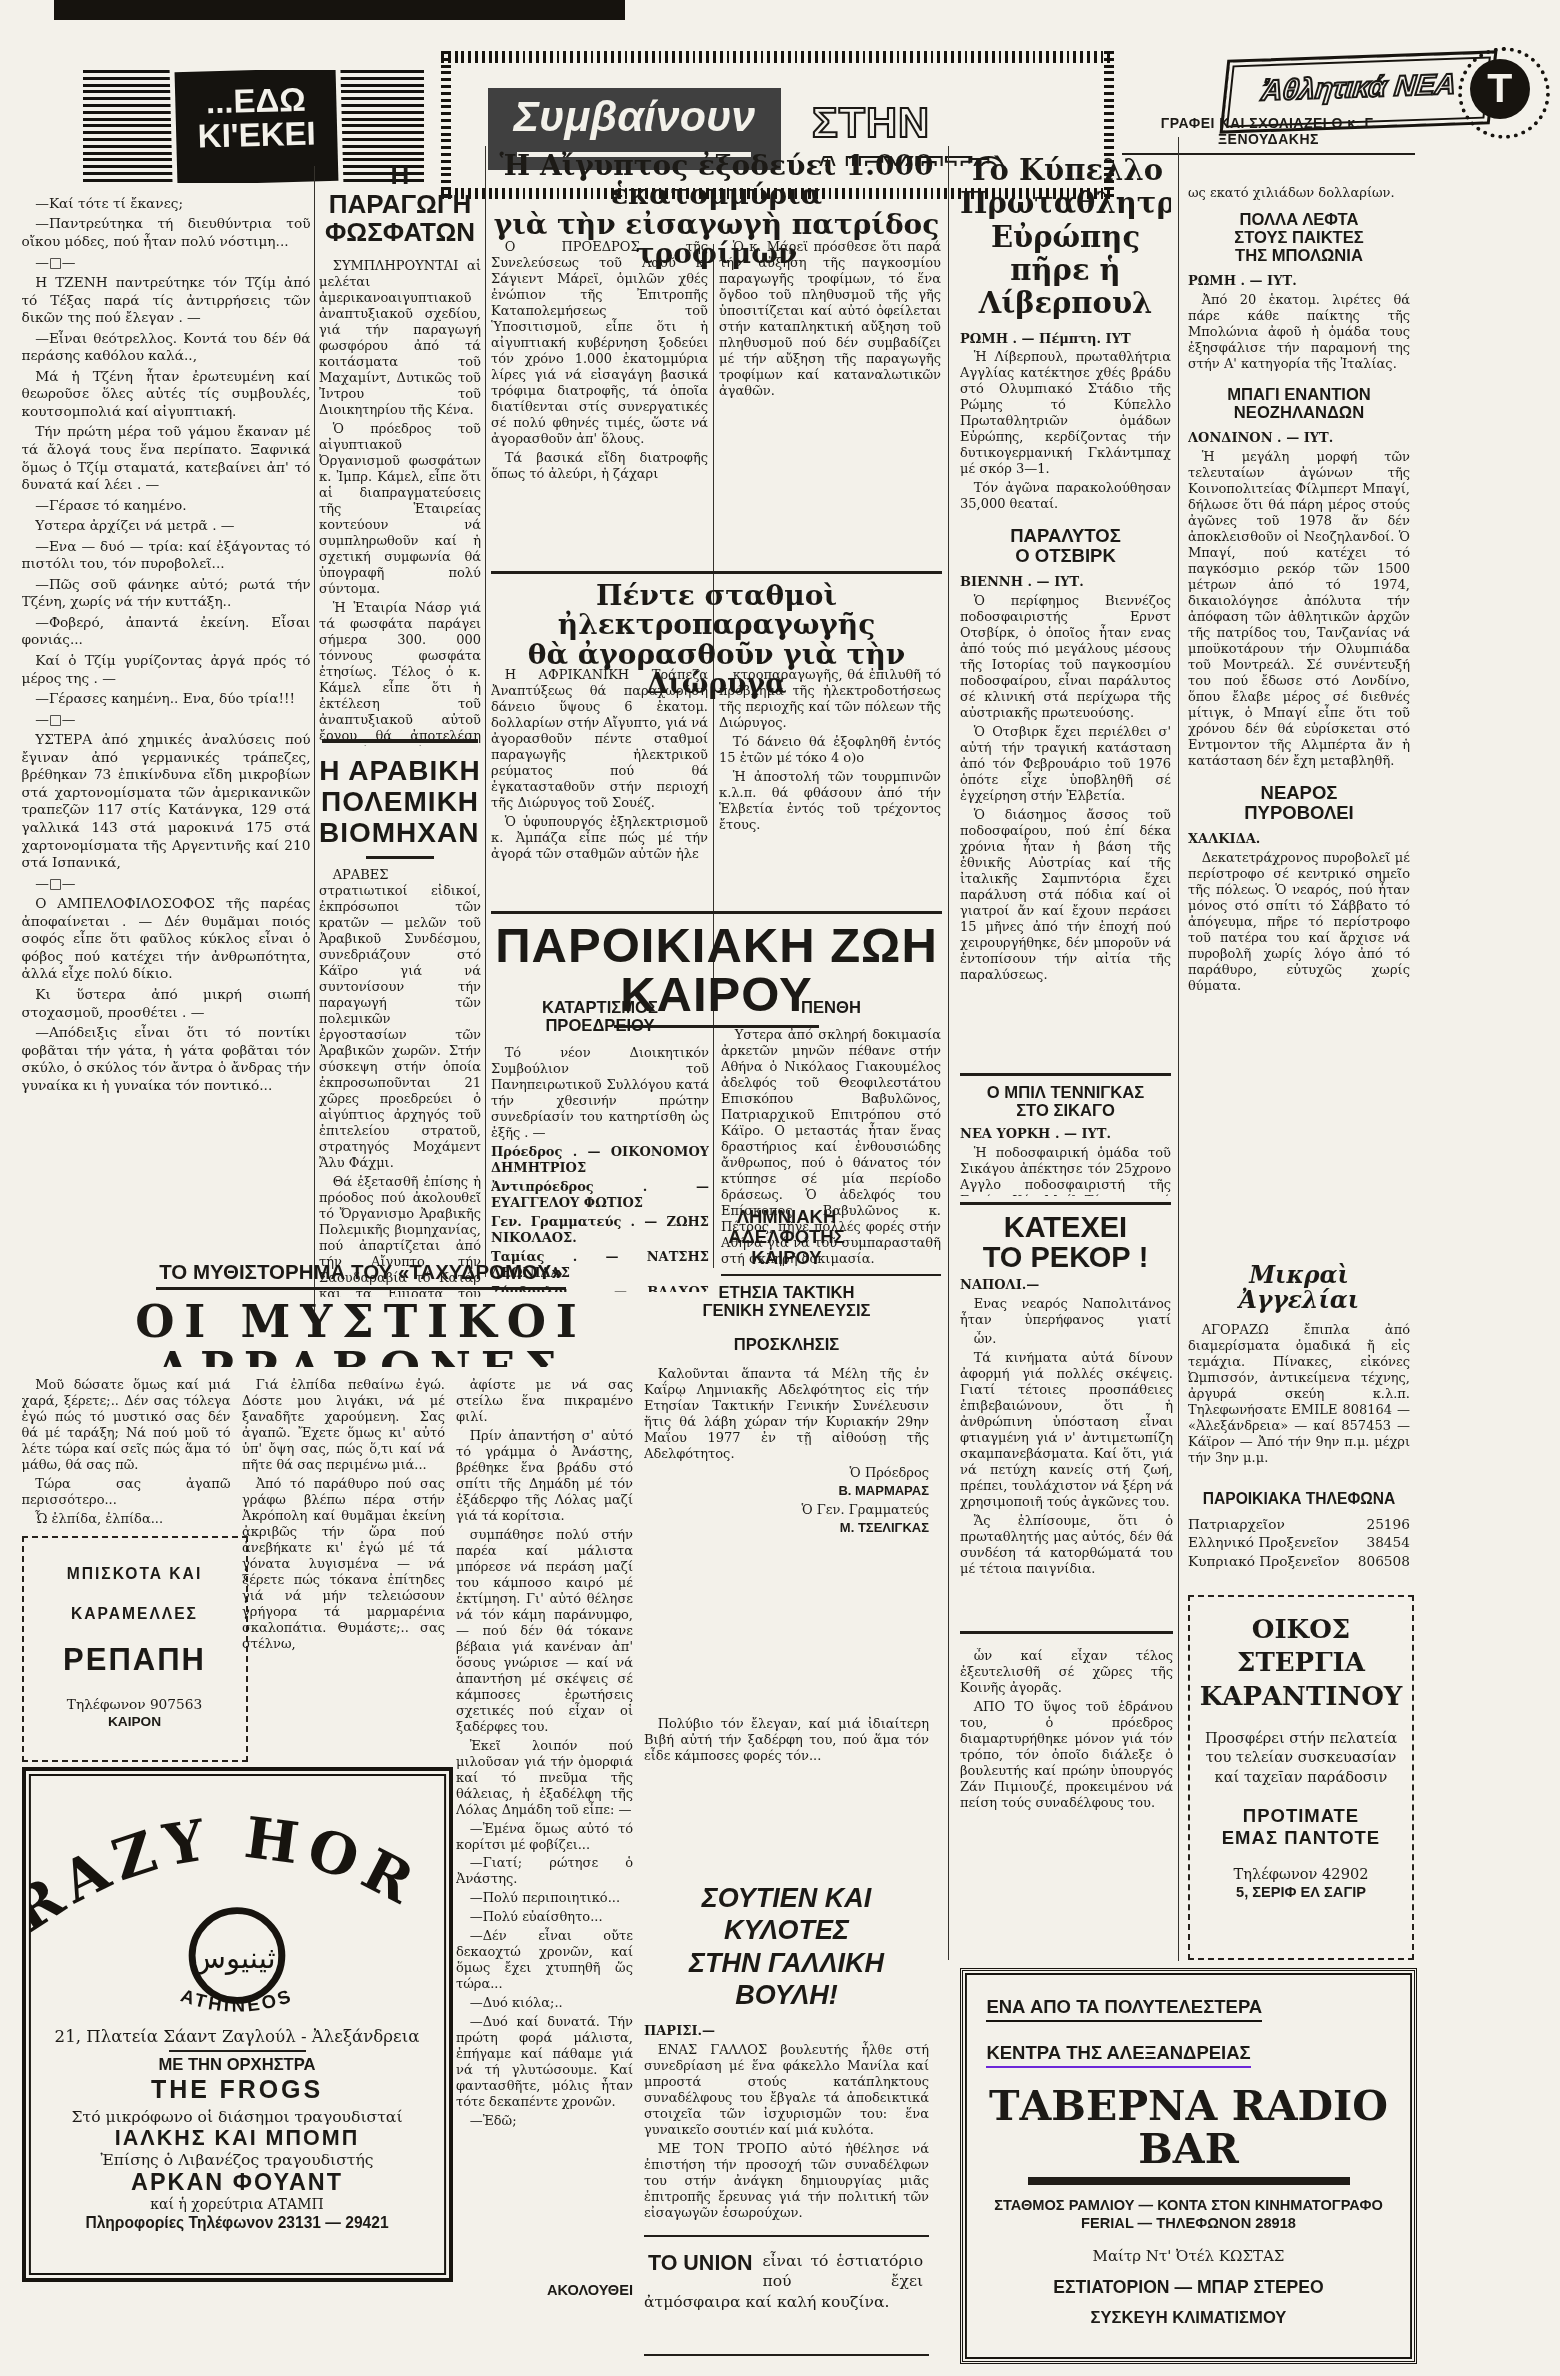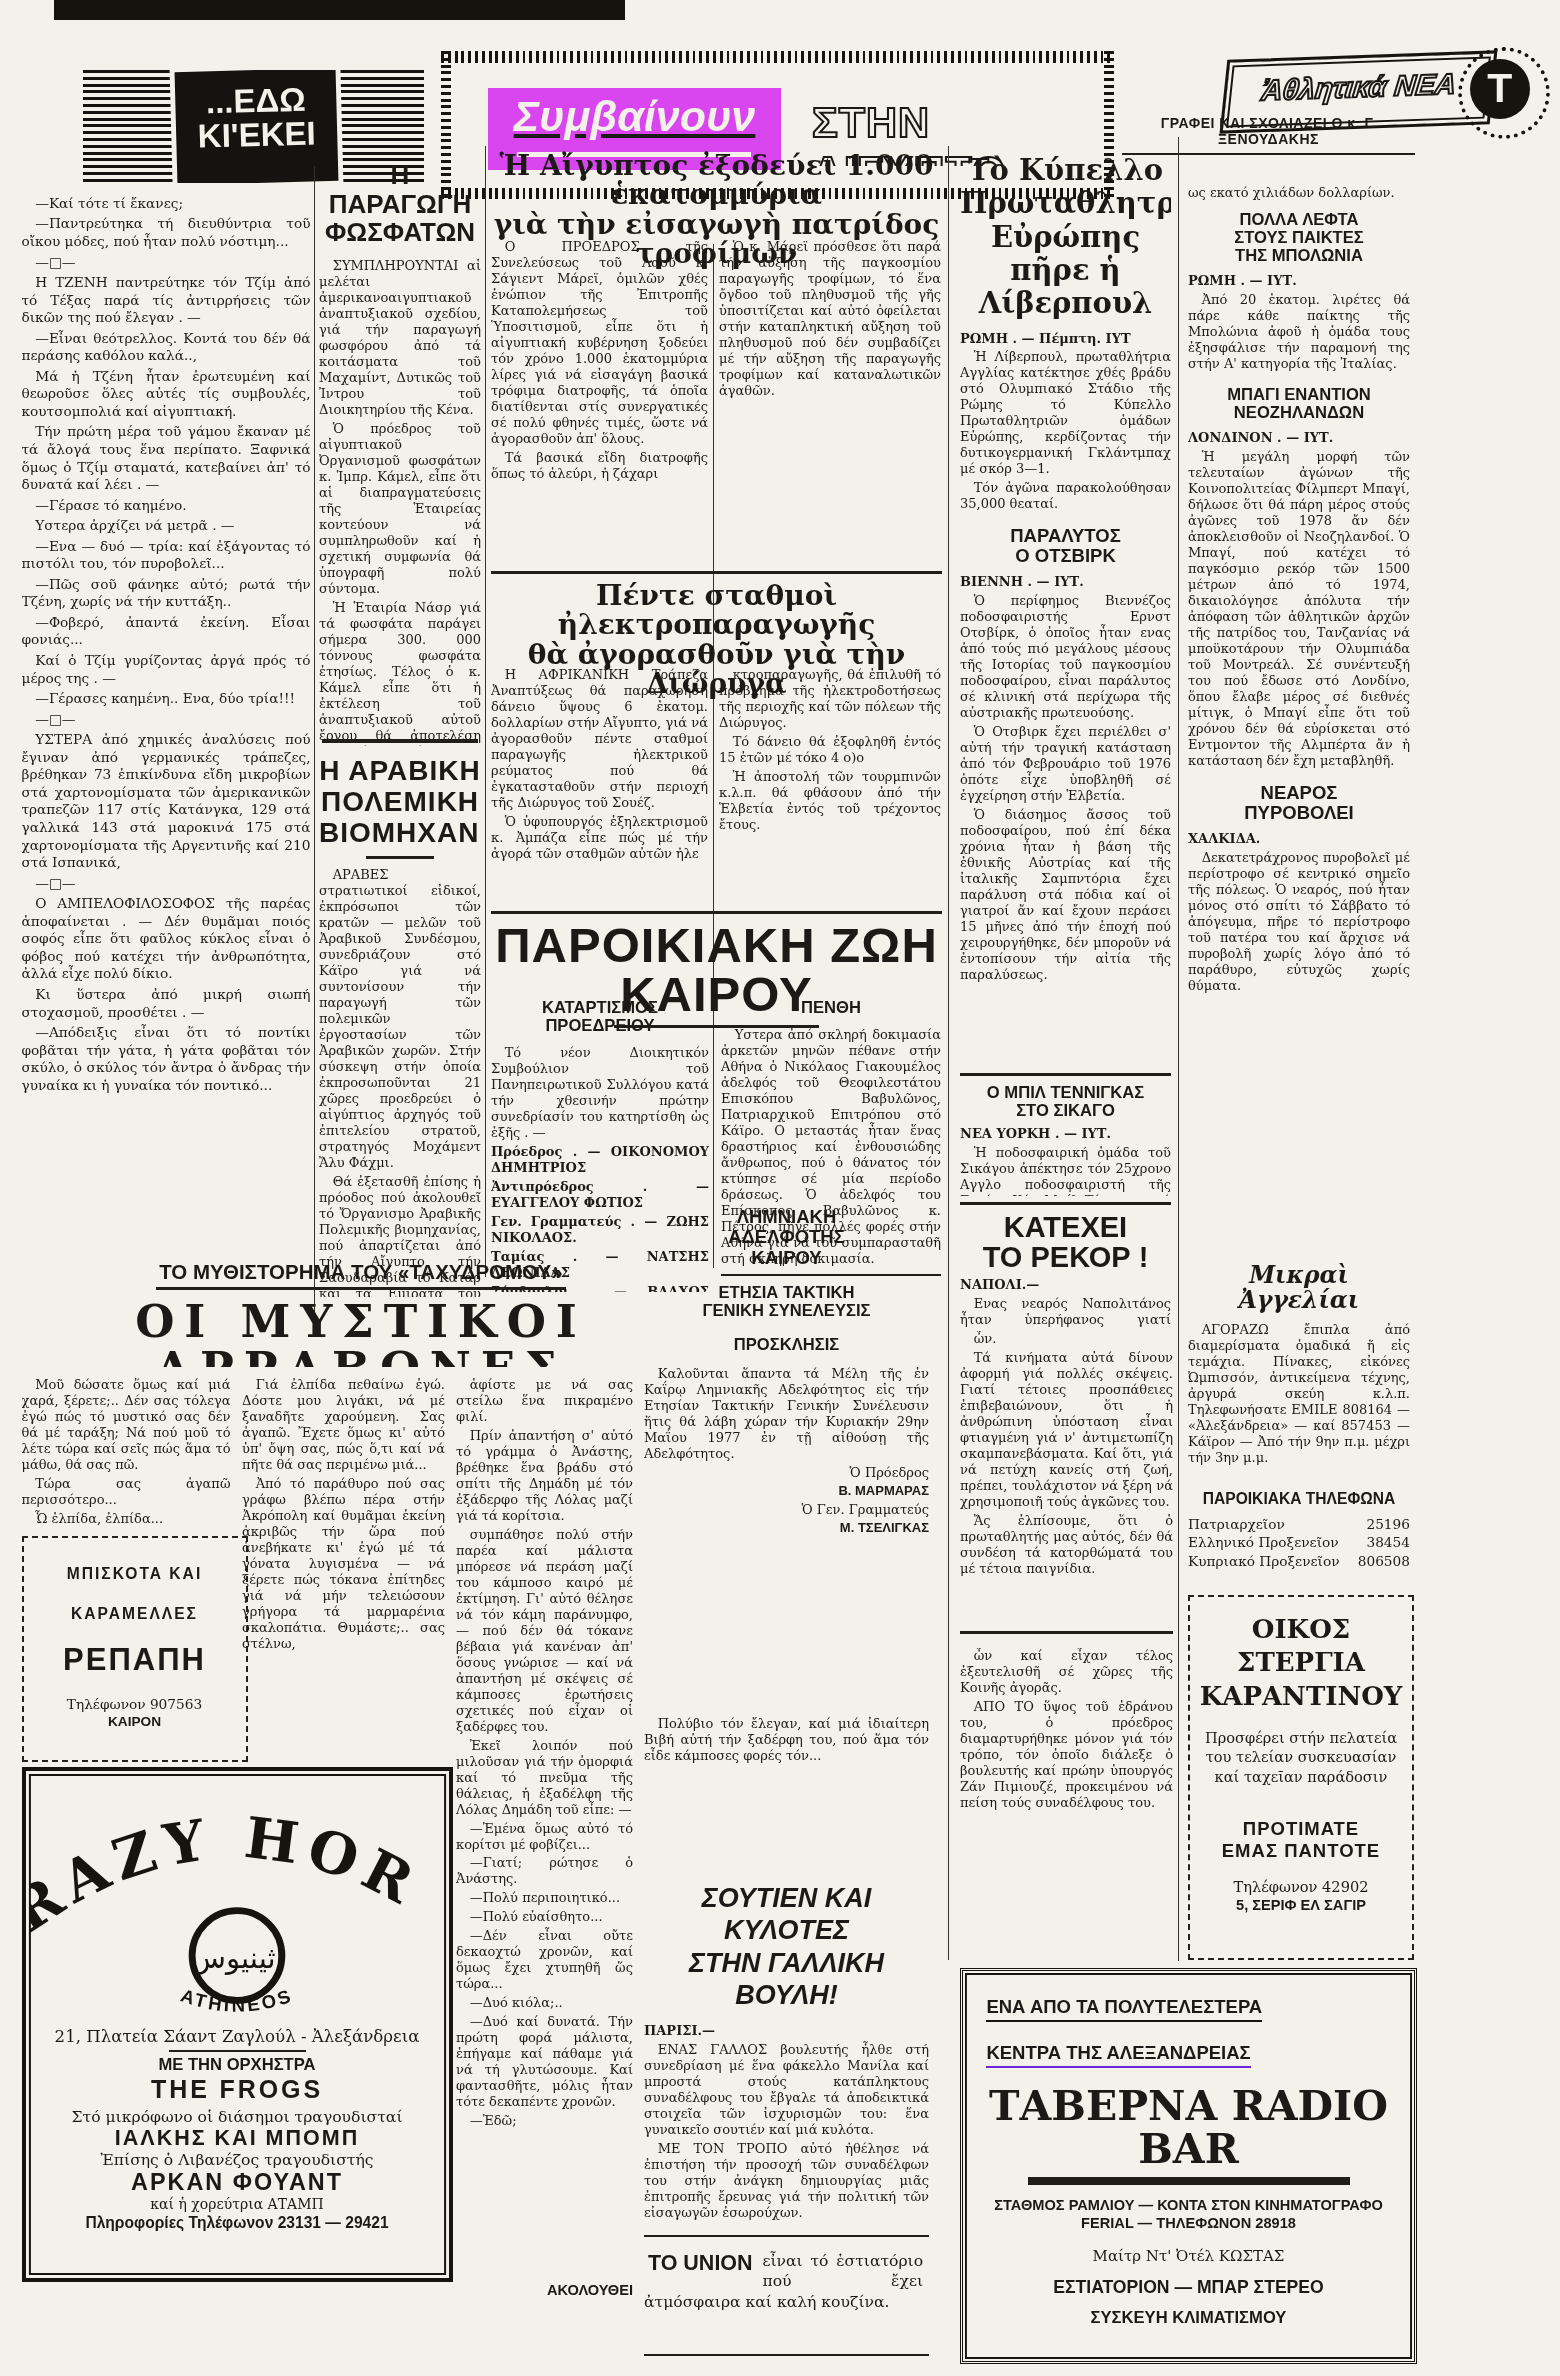--- a/index.html
+++ b/index.html
@@ -34,21 +34,21 @@
     <div class="sans" style="color:#f3f1ea;font-weight:800;font-size:33px;line-height:1.05;margin-top:13.7px;">...ΕΔΩ</div>
     <div class="sans" style="color:#f3f1ea;font-weight:800;font-size:33px;line-height:1.05;">ΚΙ'ΕΚΕΙ</div>
   </div>
 </div>
 
 <div class="abs" style="left:441px;top:51px;width:673px;height:148px;">
   <div class="abs tickh" style="left:0;top:0;width:673px;height:11.7px;"></div>
   <div class="abs tickh" style="left:0;top:137px;width:673px;height:11.7px;"></div>
   <div class="abs tickv" style="left:0;top:0;width:9.8px;height:148px;"></div>
   <div class="abs tickv" style="left:663px;top:0;width:9.8px;height:148px;"></div>
-  <div class="abs" style="left:47px;top:37px;width:293px;height:82px;background:#d946ef;text-align:center;text-decoration:underline;">
+  <div class="abs" style="left:47px;top:37px;width:293px;height:82px;background:#404040;text-align:center;">
     <div class="sans" style="color:#f3f1ea;font-weight:800;font-style:italic;font-size:43px;line-height:57px;">Συμβαίνουν</div>
     <div class="abs" style="left:29px;top:64px;width:234px;height:4.9px;background:#f3f1ea;"></div>
   </div>
   <div class="abs sans outline" style="left:371px;top:47px;width:283px;height:68px;font-size:43px;letter-spacing:1px;font-stretch:condensed;">ΣΤΗΝ ΑΙΓΥΠΤΟ</div>
 </div>
 
 <div class="abs" style="left:1224px;top:47px;width:322px;height:90px;overflow:visible;">
   <div class="abs" style="left:0;top:7.8px;width:263px;height:68px;border:3.9px solid #17140f;box-shadow:inset 0 0 0 2.9px #f3f1ea, inset 0 0 0 4.9px #17140f;transform:skewX(-8deg) rotate(-2deg);">
     <div class="sans outline" style="font-size:29px;font-style:italic;text-align:center;line-height:59px;">Ἀθλητικά ΝΕΑ</div>
   </div>
@@ -408,21 +408,21 @@
   </div>
 </div>
 
 <div class="abs adbox" style="left:1188px;top:1595px;width:222px;height:361px;text-align:center;">
   <div class="headser" style="font-size:26px;margin-top:15.6px;line-height:1.3;">
     <div>ΟΙΚΟΣ</div>
     <div>ΣΤΕΡΓΙΑ</div>
     <div>ΚΑΡΑΝΤΙΝΟΥ</div>
   </div>
   <div style="font-size:14.6px;line-height:19.5px;margin:13.7px 11.7px 0;">Προσφέρει στήν πελατεία του τελείαν συσκευασίαν καί ταχεῖαν παράδοσιν</div>
-  <div class="sans" style="font-size:18.5px;font-weight:800;margin-top:32px;letter-spacing:1px;">ΠΡΟΤΙΜΑΤΕ</div>
+  <div class="sans" style="font-size:18.5px;font-weight:800;margin-top:19px;letter-spacing:1px;">ΠΡΟΤΙΜΑΤΕ</div>
   <div class="sans" style="font-size:18.5px;font-weight:800;letter-spacing:1px;">ΕΜΑΣ ΠΑΝΤΟΤΕ</div>
   <div style="font-size:14.6px;margin-top:15.6px;">Τηλέφωνον 42902</div>
   <div class="sans" style="font-size:14.6px;font-weight:700;margin-top:2px;">5, ΣΕΡΙΦ ΕΛ ΣΑΓΙΡ</div>
 </div>
 
 <div class="abs" style="left:960px;top:1968px;width:451px;height:390px;border:3.9px double #17140f;box-shadow:inset 0 0 0 2px #f3f1ea, inset 0 0 0 3.9px #17140f;">
   <div class="sans" style="font-size:18.5px;font-weight:700;margin:25px 0 0 23.4px;border-bottom:2px solid #17140f;display:inline-block;padding-bottom:2px;">ΕΝΑ ΑΠΟ ΤΑ ΠΟΛΥΤΕΛΕΣΤΕΡΑ</div>
   <br>
   <div class="sans" style="font-size:18.5px;font-weight:700;margin:19.5px 0 0 23.4px;border-bottom:2px solid #6d28d9;display:inline-block;padding-bottom:2px;">ΚΕΝΤΡΑ ΤΗΣ ΑΛΕΞΑΝΔΡΕΙΑΣ</div>
   <div class="headser" style="font-size:41px;margin-top:17.6px;">ΤΑΒΕΡΝΑ RADIO BAR</div>

